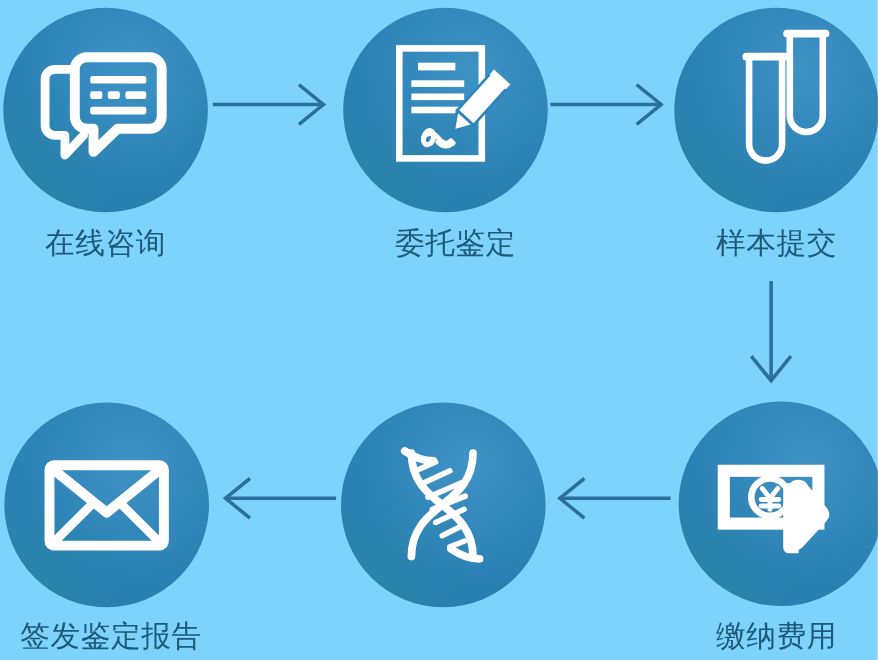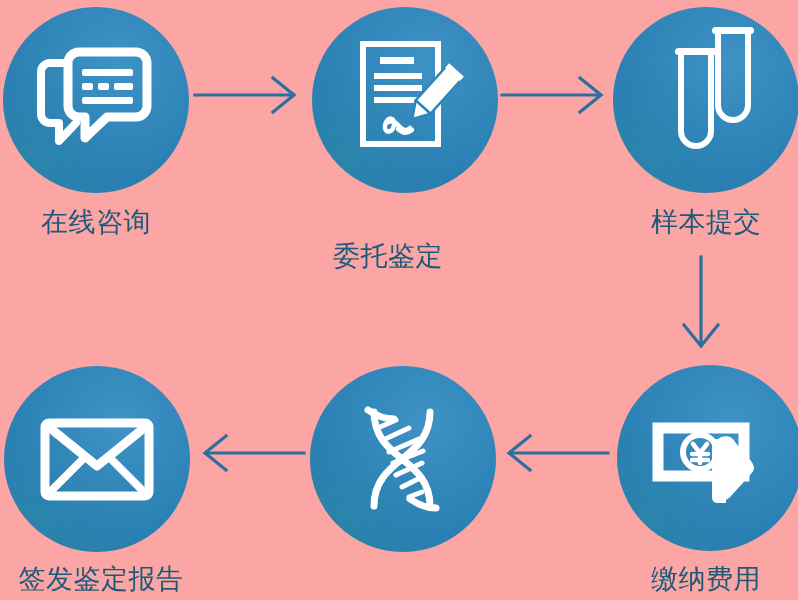--- a/index.html
+++ b/index.html
@@ -11,21 +11,21 @@
     width: 798px;
     height: 600px;
     overflow: hidden;
     font-family: "DejaVu Sans", "Liberation Sans", sans-serif;
     position: relative;
   }
   #stage {
     position: relative;
     width: 798px;
     height: 600px;
-    background: #fca5a5;
+    background: #7dd3fc;
     text-decoration: underline;
   }
   
   .node {
     position: absolute;
     width: 186px;
     height: 186px;
   }
   .node .disc {
     position: absolute;
@@ -65,21 +65,21 @@
   .label {
     position: absolute;
     color: #1d5a79;
     font-size: 27px;
     line-height: 34px;
     letter-spacing: 0.5px;
     white-space: nowrap;
     text-align: center;
   }
   #label-1 { left: 0px;   top: 205px; width: 192px; }
-  #label-2 { left: 292px; top: 205px; width: 192px; margin-top: 34px; }
+  #label-2 { left: 318px; top: 205px; width: 192px; }
   #label-3 { left: 610px; top: 205px; width: 192px; }
   #label-4 { left: 610px; top: 562px; width: 192px; }
   #label-5 { left: 282px; top: 562px; width: 250px; }
   #label-6 { left: -10px; top: 562px; width: 222px; }
 
   
   .arrow { position: absolute; }
   .arrow svg { display: block; }
   #arrow-1 { left: 193px; top: 72px; }
   #arrow-2 { left: 500px; top: 72px; }

